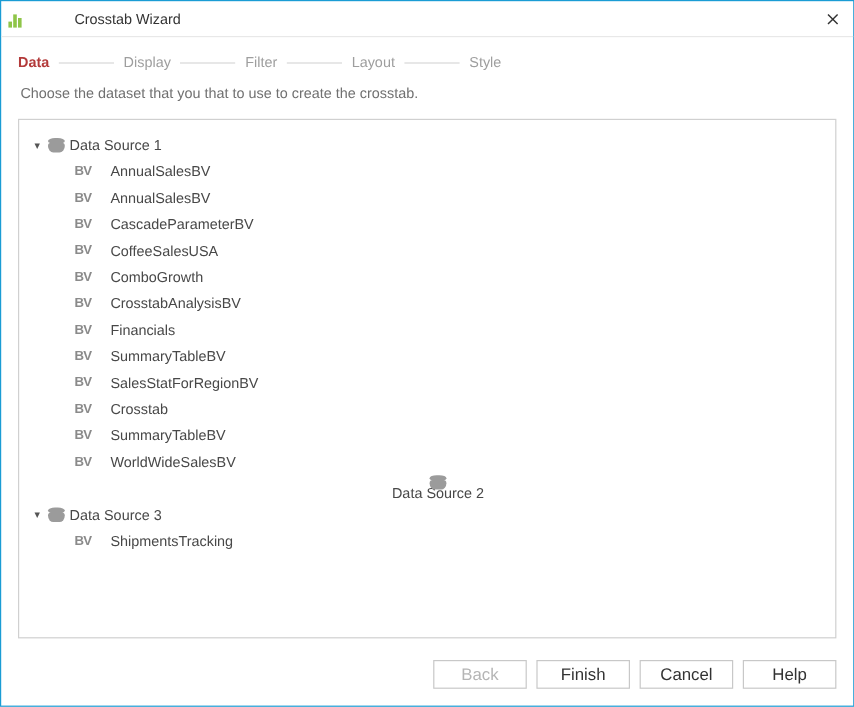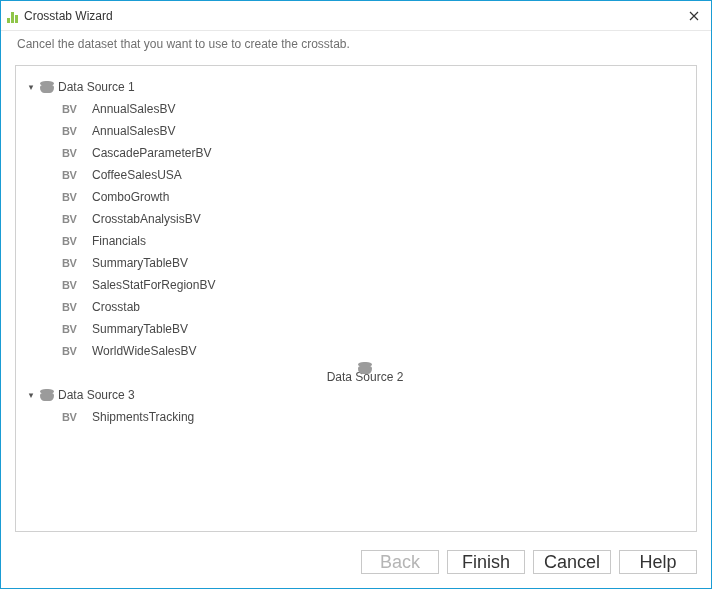--- a/index.html
+++ b/index.html
@@ -17,20 +17,21 @@
     display: flex;
     flex-direction: column;
     position: relative;
   }
   .titlebar {
     height: 30px;
     display: flex;
     align-items: center;
     padding: 0 0 0 6px;
     border-bottom: 1px solid #e8e8e8;
+    gap: 38px;
   }
   .logo {
     display: flex;
     align-items: flex-end;
     gap: 1px;
     margin-right: 6px;
     height: 14px;
   }
   .logo span {
     width: 3px;
@@ -137,21 +138,21 @@
     display: flex;
     justify-content: flex-end;
     gap: 8px;
     padding: 8px 14px 14px 14px;
   }
   .btn {
     width: 78px;
     height: 24px;
     border: 1px solid #c8c8c8;
     background: #fff;
-    font-size: 18px;
+    font-size: 14px;
     color: #333;
     cursor: pointer;
     display: flex;
     align-items: center;
     justify-content: center;
   }
   .btn.disabled { color: #b5b5b5; cursor: default; }
   .btn.primary { border: 1px solid #1a6fb5; outline: 1px solid #1a6fb5; outline-offset: -2px; }
 </style>
 </head>
@@ -166,22 +167,33 @@
         <span></span>
       </span>
     <span class="title">Crosstab Wizard</span>
     <div class="close">
       <svg viewBox="0 0 10 10">
           <path d="M1 1 L9 9 M9 1 L1 9" stroke="#333" stroke-width="1.2" fill="none"></path>
         </svg>
     </div>
   </div>
 
-
-  <div class="instruction">Cancel the dataset that you want to use to create the crosstab.</div>
+  <div class="steps">
+    <span class="step active">Data</span>
+    <span class="step-sep"></span>
+    <span class="step">Display</span>
+    <span class="step-sep"></span>
+    <span class="step">Filter</span>
+    <span class="step-sep"></span>
+    <span class="step">Layout</span>
+    <span class="step-sep"></span>
+    <span class="step">Style</span>
+  </div>
+
+  <div class="instruction">Choose the dataset that you that to use to create the crosstab.</div>
 
   <div class="tree-wrap">
     <div class="tree">
       <ul>
 
         <li>
           <div class="node ds-node">
             <span class="arrow">▾</span>
             <span class="db-icon"></span>
             <span class="label">Data Source 1</span>

